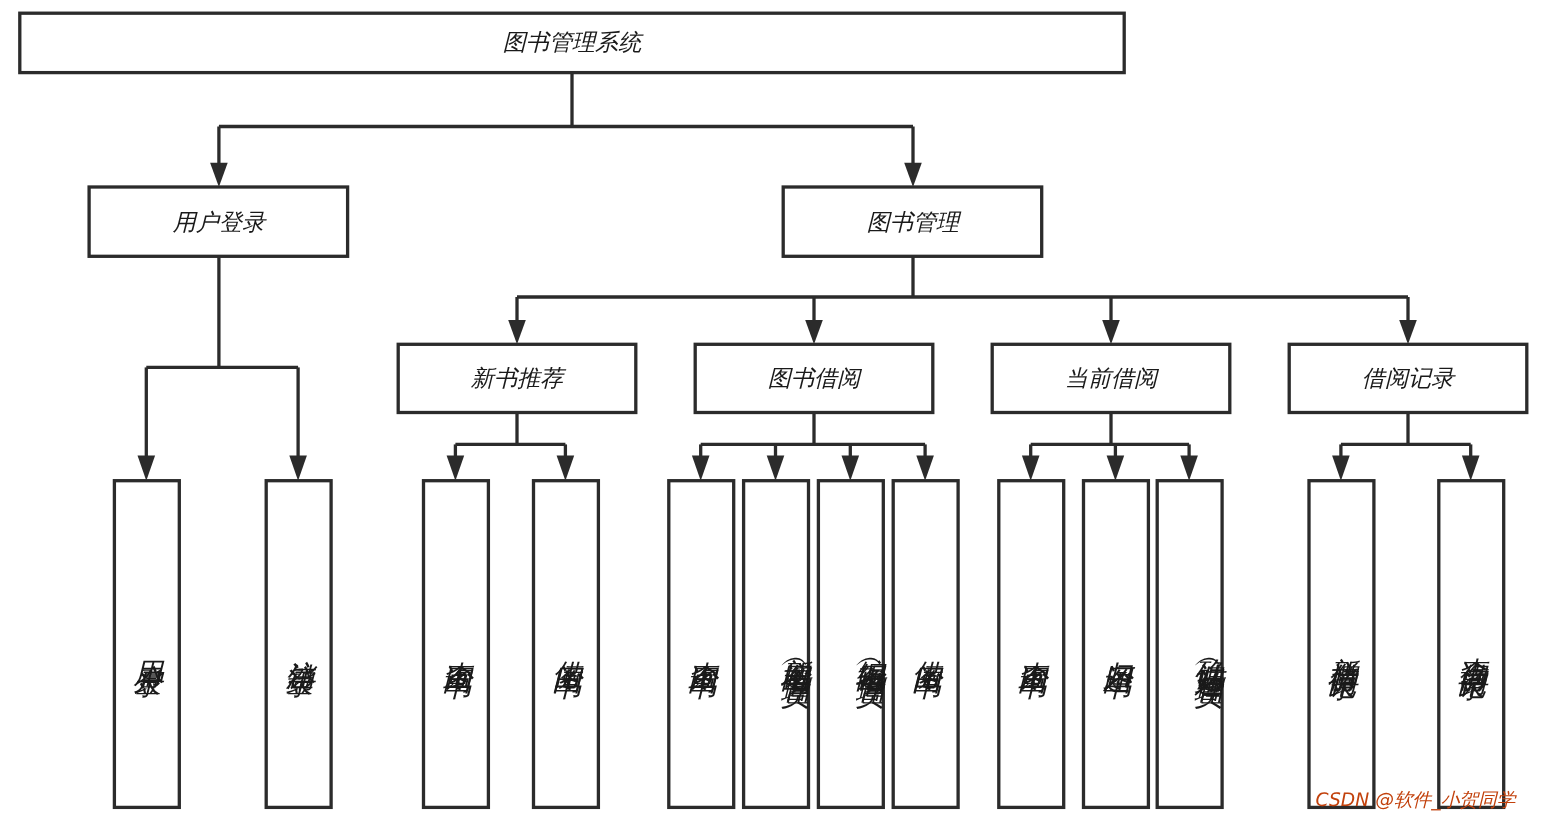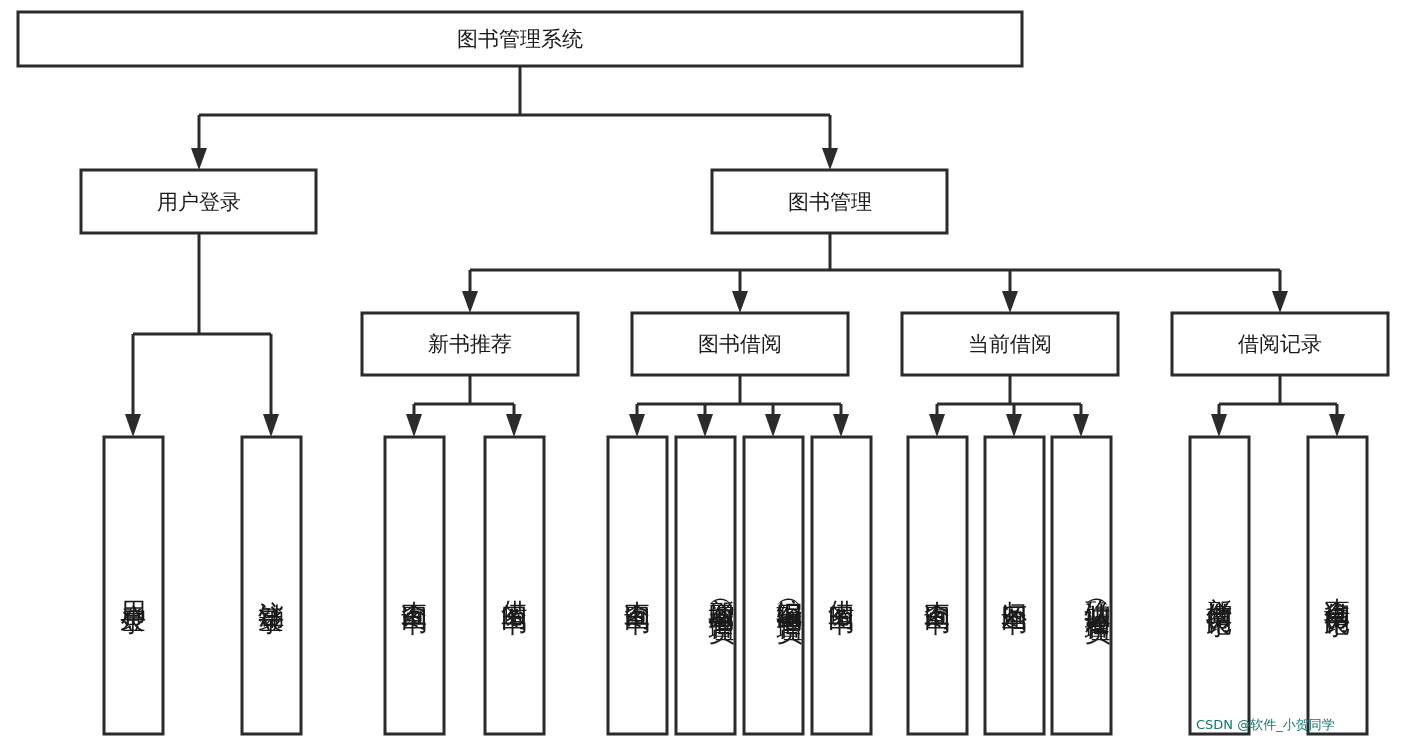--- a/index.html
+++ b/index.html
@@ -11,20 +11,21 @@
     width: 1405px;
     height: 747px;
     font-family: "DejaVu Sans", "Liberation Sans", sans-serif;
     overflow: hidden;
   }
   #diagram-root {
     position: relative;
     width: 1135px;
     height: 747px;
     background: #ffffff;
+    font-style: italic;
   }
   svg.diagram-svg {
     position: absolute;
     left: 0;
     top: 0;
     width: 1405px;
     height: 747px;
   }
   .node-rect {
     fill: #ffffff;
@@ -60,23 +61,23 @@
     display: flex;
     align-items: center;
     justify-content: center;
     text-align: center;
     white-space: nowrap;
     pointer-events: none;
     user-select: none;
   }
   .watermark {
     position: absolute;
-    color: #0f766e;
-    font-family: "DejaVu Sans", "Liberation Sans", sans-serif;
-    font-size: 13px;
+    color: #c2410c;
+    font-family: "DejaVu Sans", "Liberation Sans", sans-serif;
+    font-size: 17px;
     white-space: nowrap;
     user-select: none;
   }
 </style>
 </head>
 <body>
 
 <div id="diagram-root">
 
   <svg class="diagram-svg" viewBox="0 0 1405 747">

